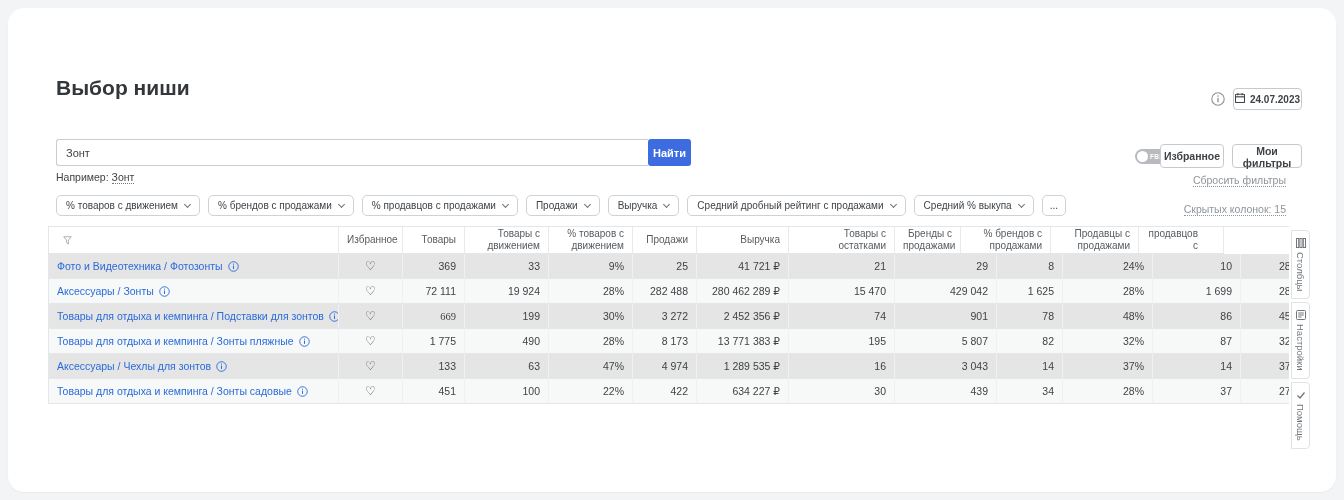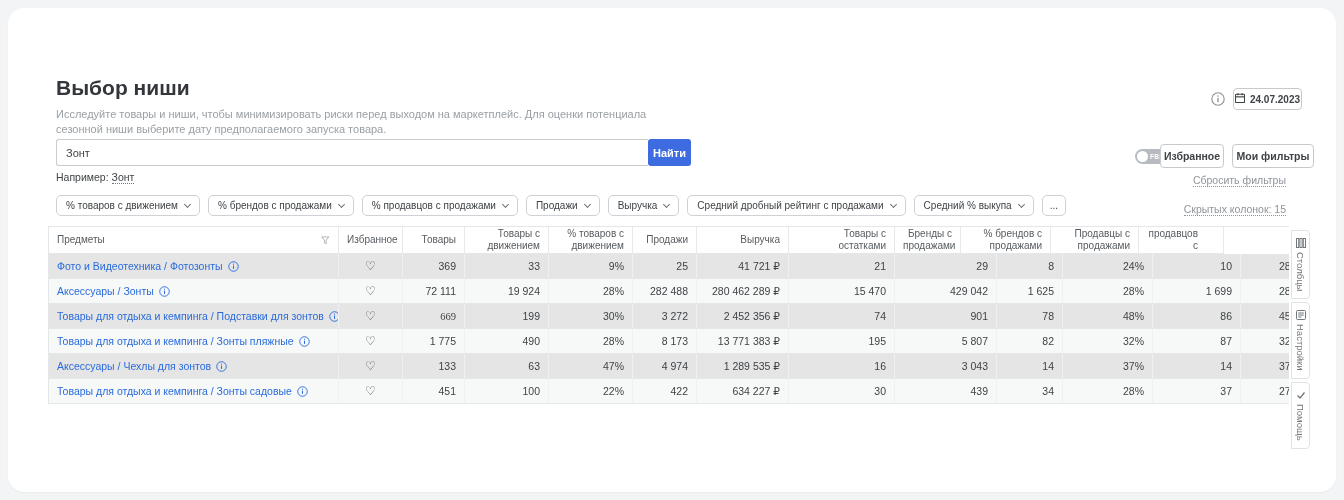--- a/index.html
+++ b/index.html
@@ -20,21 +20,21 @@
   .find-btn { position:absolute; left:640px; top:131px; width:43px; height:27px; background:#3c6ce0; border:none; border-radius:3px; color:#fff; font-size:11px; font-weight:700; font-family:inherit; cursor:pointer; }
   .example { position:absolute; left:48px; top:163px; font-size:10.5px; color:#3f4346; }
   .example .ex-val { border-bottom:1px dotted #70767b; cursor:pointer; }
 
   
   .toggle { position:absolute; left:1127px; top:141px; width:34px; height:15px; border-radius:8px; background:#b7bbc0; cursor:pointer; }
   .toggle .knob { position:absolute; left:2px; top:2px; width:11px; height:11px; border-radius:50%; background:#fff; }
   .toggle .tlabel { position:absolute; right:5px; top:4px; font-size:6.5px; font-weight:700; color:#fff; letter-spacing:.3px; }
   .btn-outline { position:absolute; top:136px; height:24px; border:1px solid #c6cacd; border-radius:4px; background:#fff; font-size:10.5px; font-weight:700; color:#3f4346; font-family:inherit; cursor:pointer; }
   .btn-fav { left:1152px; width:64px; }
-  .btn-myf { left:1224px; width:82px; }
+  .btn-myf { left:1224px; width:70px; }
   .reset-link { position:absolute; right:50px; top:166px; font-size:10.5px; color:#8f959a; border-bottom:1px dotted #8f959a; cursor:pointer; }
 
   
   .chips { position:absolute; left:48px; top:187px; display:flex; gap:8px; }
   .chip { display:inline-flex; align-items:center; height:21px; padding:0 9px; border:1px solid #ced2d6; border-radius:5px; background:#fff; font-size:10px; color:#3f4346; white-space:nowrap; cursor:pointer; }
   .chev { width:5px; height:5px; border-right:1.4px solid #6b7177; border-bottom:1.4px solid #6b7177; transform:rotate(45deg); margin-left:7px; margin-top:-3px; }
   .chip-more { padding:0 7px; }
   .hidden-cols { position:absolute; right:50px; top:195px; font-size:10.5px; color:#8f959a; border-bottom:1px dotted #8f959a; cursor:pointer; }
 
   
@@ -57,21 +57,20 @@
   .side-tabs { position:absolute; left:1283px; top:222px; display:flex; flex-direction:column; gap:3px; }
   .side-tab { writing-mode:vertical-rl; background:#fff; border:1px solid #e0e3e6; border-radius:0 4px 4px 0; padding:7px 3px; font-size:9.5px; color:#70767b; display:flex; align-items:center; gap:4px; cursor:pointer; }
   .side-tab svg { flex:0 0 auto; }
 </style>
 </head>
 <body>
 
 <div class="card">
 
   <div class="page-title">Выбор ниши</div>
-  <div class="page-desc">Исследуйте товары и ниши, чтобы минимизировать риски перед выходом на маркетплейс. Для оценки потенциала сезонной ниши выберите дату предполагаемого запуска товара.</div>
 
   <span class="info-circ">
     <svg width="14" height="14" viewBox="0 0 14 14">
         <circle cx="7" cy="7" r="6.2" fill="none" stroke="#8c9196" stroke-width="1.1"></circle>
         <rect x="6.35" y="5.9" width="1.3" height="4.3" fill="#8c9196"></rect>
         <rect x="6.35" y="3.4" width="1.3" height="1.3" fill="#8c9196"></rect>
       </svg>
   </span>
   <button class="date-btn">
     <span>
@@ -129,21 +128,20 @@
         <span>Средний % выкупа</span>
         <span class="chev"></span>
       </span>
     <span class="chip chip-more">...</span>
   </div>
   <span class="hidden-cols">Скрытых колонок: 15</span>
 
   <div class="table-wrap" id="table">
       <div class="tr thead">
         <div class="cell th jl c0" style="width: 290px; text-align: left;">
-          <span class="hlabel">Предметы</span>
           <svg class="funnel" width="9" height="9" viewBox="0 0 10 10">
             <path d="M0.8 0.8 h8.4 L6 4.6 V9 L4 7.4 V4.6 Z" fill="none" stroke="#9aa0a5" stroke-width="0.9"></path>
           </svg>
         </div>
         <div class="cell th jc c1" style="width: 64px; text-align: center;">
           <span class="hlabel">Избранное</span>
         </div>
         <div class="cell th jr c2" style="width: 62px; text-align: right;">
           <span class="hlabel">Товары</span>
         </div>

